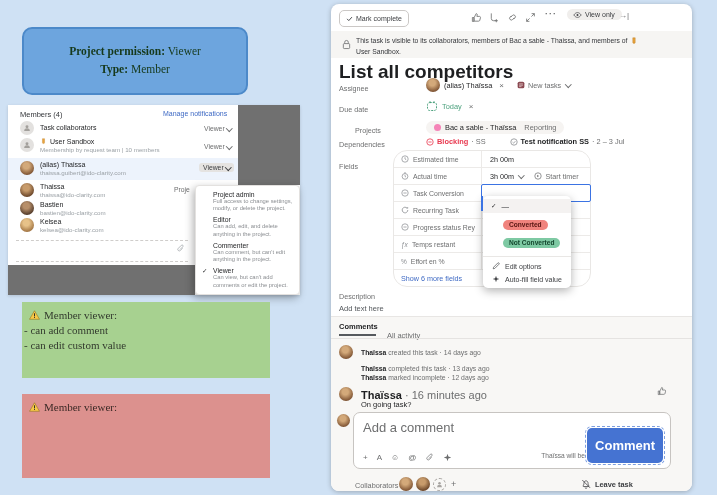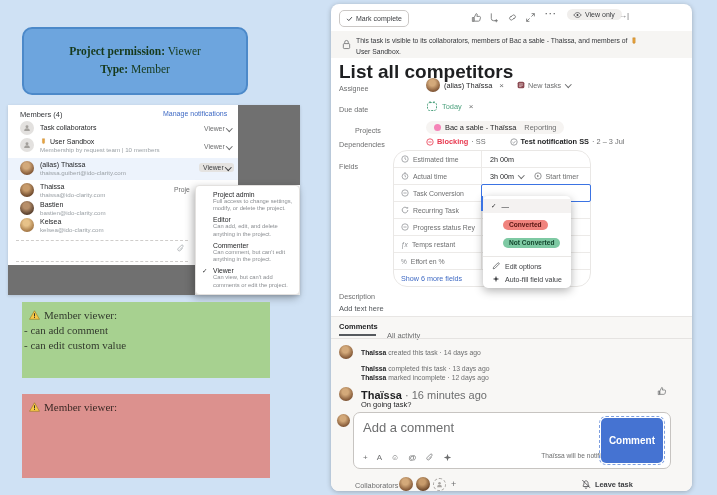--- a/index.html
+++ b/index.html
@@ -93,21 +93,21 @@
   .tab2{left:56px;top:14px;font-size:7.5px;color:#6d6e6f}
   .tabs-div{left:0;top:21px;width:361px;border-top:1px solid #e5e3e1}
   .logline{font-size:6.8px;color:#6d6e6f}
   .logline b{color:#1e1f21;font-weight:700}
   .cmt-hdr{font-size:11px;color:#6d6e6f}
   .cmt-hdr b{color:#1e1f21}
   .composer{left:22px;top:95px;width:318px;height:57px;background:#fff;border:1px solid #c7c4c1;border-radius:7px;box-sizing:border-box}
   .ph{position:absolute;left:9px;top:7px;color:#6d6e6f;font-size:13px}
   .cicons{position:absolute;left:9px;bottom:6px;display:flex;gap:9px;align-items:center;color:#6d6e6f;font-size:8px}
   .notify{position:absolute;right:62px;bottom:9px;font-size:6.6px;color:#6d6e6f}
-  .submit{position:absolute;right:7px;bottom:5px;background:#4573d2;color:#fff;font-size:10px;font-weight:700;padding:17px 8px;border-radius:5px;outline:1px dashed #7d9fe0;outline-offset:1px}
+  .submit{position:absolute;right:7px;bottom:5px;background:#4573d2;color:#fff;font-size:13px;font-weight:700;padding:10px 8px;border-radius:5px;outline:1px dashed #7d9fe0;outline-offset:1px}
   .f-collab{left:24px;top:164px;font-size:7.3px;color:#6d6e6f}
   .f-avs{left:68px;top:160px;display:flex;gap:3px;align-items:center}
   .av-add{width:13px;height:13px;border-radius:50%;border:1px dashed #a7a4a1;display:flex;align-items:center;justify-content:center;color:#a7a4a1;box-sizing:border-box}
   .plus{color:#6d6e6f;font-size:9px;margin-left:2px}
   .leave{left:250px;top:162px;display:flex;gap:4px;align-items:center;font-size:7.4px;font-weight:700;color:#3b3d40}
 </style>
 </head>
 <body>
 
 <div class="canvas">

